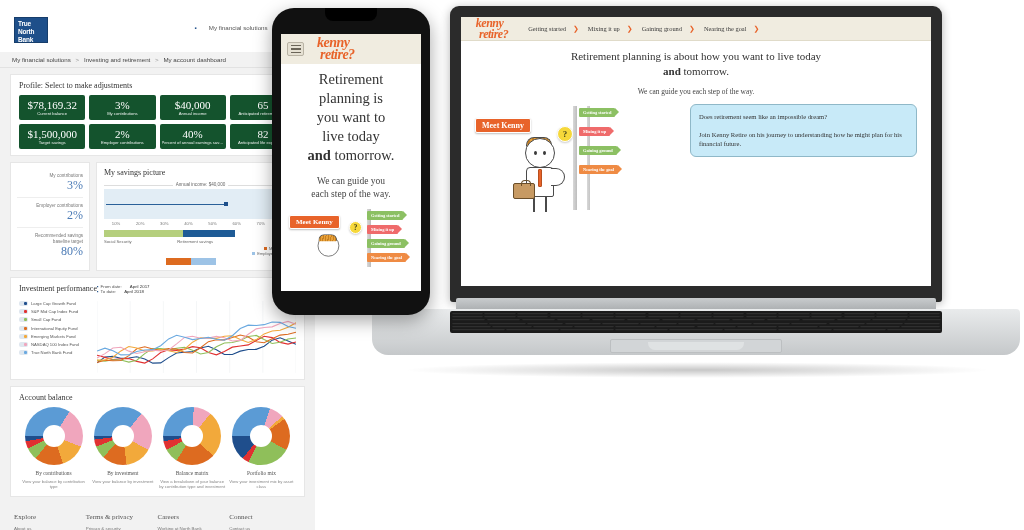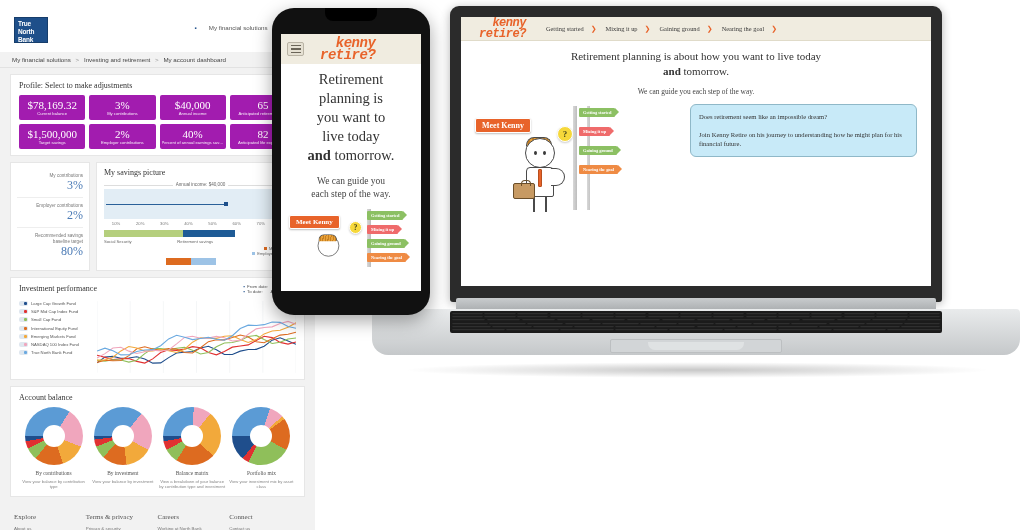--- a/index.html
+++ b/index.html
@@ -37,21 +37,21 @@
     border-bottom:1px solid #e2e2e2;
   }
   .breadcrumb .sep{ color:#999; margin:0 3px; }
 
   .card{ background:#fff; margin:6px 10px; border:1px solid #e6e6e6; padding:6px 8px; }
   .card-title{ font-size:8px; color:#333; margin-bottom:5px; }
 
   .stat-grid{ display:flex; flex-wrap:wrap; gap:4px; }
   .stat{
     flex:1 1 calc(25% - 4px); min-width:0;
-    background:#a21caf; color:#fff; border-radius:2px;
+    background:#14532d; color:#fff; border-radius:2px;
     padding:4px 2px 3px; text-align:center;
   }
   .stat .v{ font-size:11px; line-height:12px; white-space:nowrap; }
   .stat .l{ font-size:4.2px; line-height:6px; opacity:.92;
             font-family:"Liberation Sans", sans-serif; white-space:nowrap;
             overflow:hidden; text-overflow:ellipsis; }
 
   .mid-row{ display:flex; margin:0 10px 6px; gap:6px; }
   .contrib-card{ width:80px; background:#fff; border:1px solid #e6e6e6; padding:5px 6px; }
   .contrib-item{ text-align:right; padding:5px 0; border-bottom:1px solid #eee; }
@@ -77,21 +77,21 @@
   .sv-bar2 .a{ flex:1; background:#dd6b20; }
   .sv-bar2 .b{ flex:1; background:#9dc3e6; }
   .sv-bl{ display:flex; font-size:4.2px; color:#666; font-family:"Liberation Sans", sans-serif; margin-top:2px; }
   .sv-bl span:first-child{ width:38%; }
   .sv-legend{ position:absolute; right:6px; bottom:14px; font-size:4px;
               font-family:"Liberation Sans", sans-serif; color:#666; text-align:right; }
   .sv-legend div{ white-space:nowrap; }
   .sv-legend b{ display:inline-block; width:3px; height:3px; margin-right:2px; }
 
   
-  .perf-head{ display:flex; justify-content:space-between; align-items:flex-start; }
+  .perf-head{ display:flex; justify-content:flex-start; align-items:flex-start; }
   .perf-dates{ font-size:4.4px; font-family:"Liberation Sans", sans-serif; color:#555; text-align:left; }
   .perf-dates div{ white-space:nowrap; }
   .perf-dates i{ color:#1e4f8a; font-style:normal; margin-right:2px;}
   .perf-dates u{ text-decoration:none; margin-left:8px; color:#333;}
   .perf-body{ display:flex; margin-top:3px; }
   .perf-legend{ width:78px; }
   .perf-legend .li{ display:flex; align-items:center; margin-bottom:3.2px; }
   .perf-legend .sw{ width:9px; height:5px; border-radius:2px; background:#dfe7ef; margin-right:3px;
                     position:relative; flex:none;}
   .perf-legend .sw:after{ content:""; position:absolute; right:1px; top:1px; width:3px; height:3px; border-radius:1px;}
@@ -122,22 +122,22 @@
     background:#111; border-radius:22px; box-shadow:0 6px 18px rgba(0,0,0,.35);
     padding:26px 9px 24px; z-index:30;
   }
   #phone .notch{ position:absolute; left:50%; top:0; transform:translateX(-50%);
                  width:52px; height:13px; background:#000; border-radius:0 0 8px 8px;}
   .phone-screen{ width:100%; height:100%; background:#fff; overflow:hidden; position:relative; }
   .ph-head{ height:30px; background:#f0ece0; display:flex; align-items:center; padding:0 6px; }
   .burger{ width:17px; height:14px; border:1px solid #b9b3a4; background:#e6e1d3; border-radius:2px;
            display:flex; flex-direction:column; justify-content:center; align-items:center; gap:2px; }
   .burger i{ display:block; width:10px; height:1.4px; background:#6b6558; }
-  .kenny-logo{ font-family:Liberation Mono, monospace; font-style:italic; font-weight:bold;
-               color:#e8632a; line-height:.88; text-align:right; letter-spacing:-0.5px; }
+  .kenny-logo{ font-family:Liberation Serif, serif; font-style:italic; font-weight:bold;
+               color:#e8632a; line-height:.88; text-align:center; letter-spacing:-0.5px; }
   .kenny-logo .l1{ display:block; }
   .kenny-logo .l2{ display:block; padding-left:8px; }
   .ph-head .kenny-logo{ font-size:14px; margin-left:8px; }
   .ph-body{ padding:6px 6px; text-align:center; }
   .ph-h1{ font-size:14.5px; line-height:19px; color:#333; }
   .ph-h1 b{ font-weight:bold; }
   .ph-sub{ font-size:9.5px; line-height:13px; color:#444; margin-top:10px; }
   .ph-illu{ margin-top:8px; position:relative; height:60px; }
 
   

